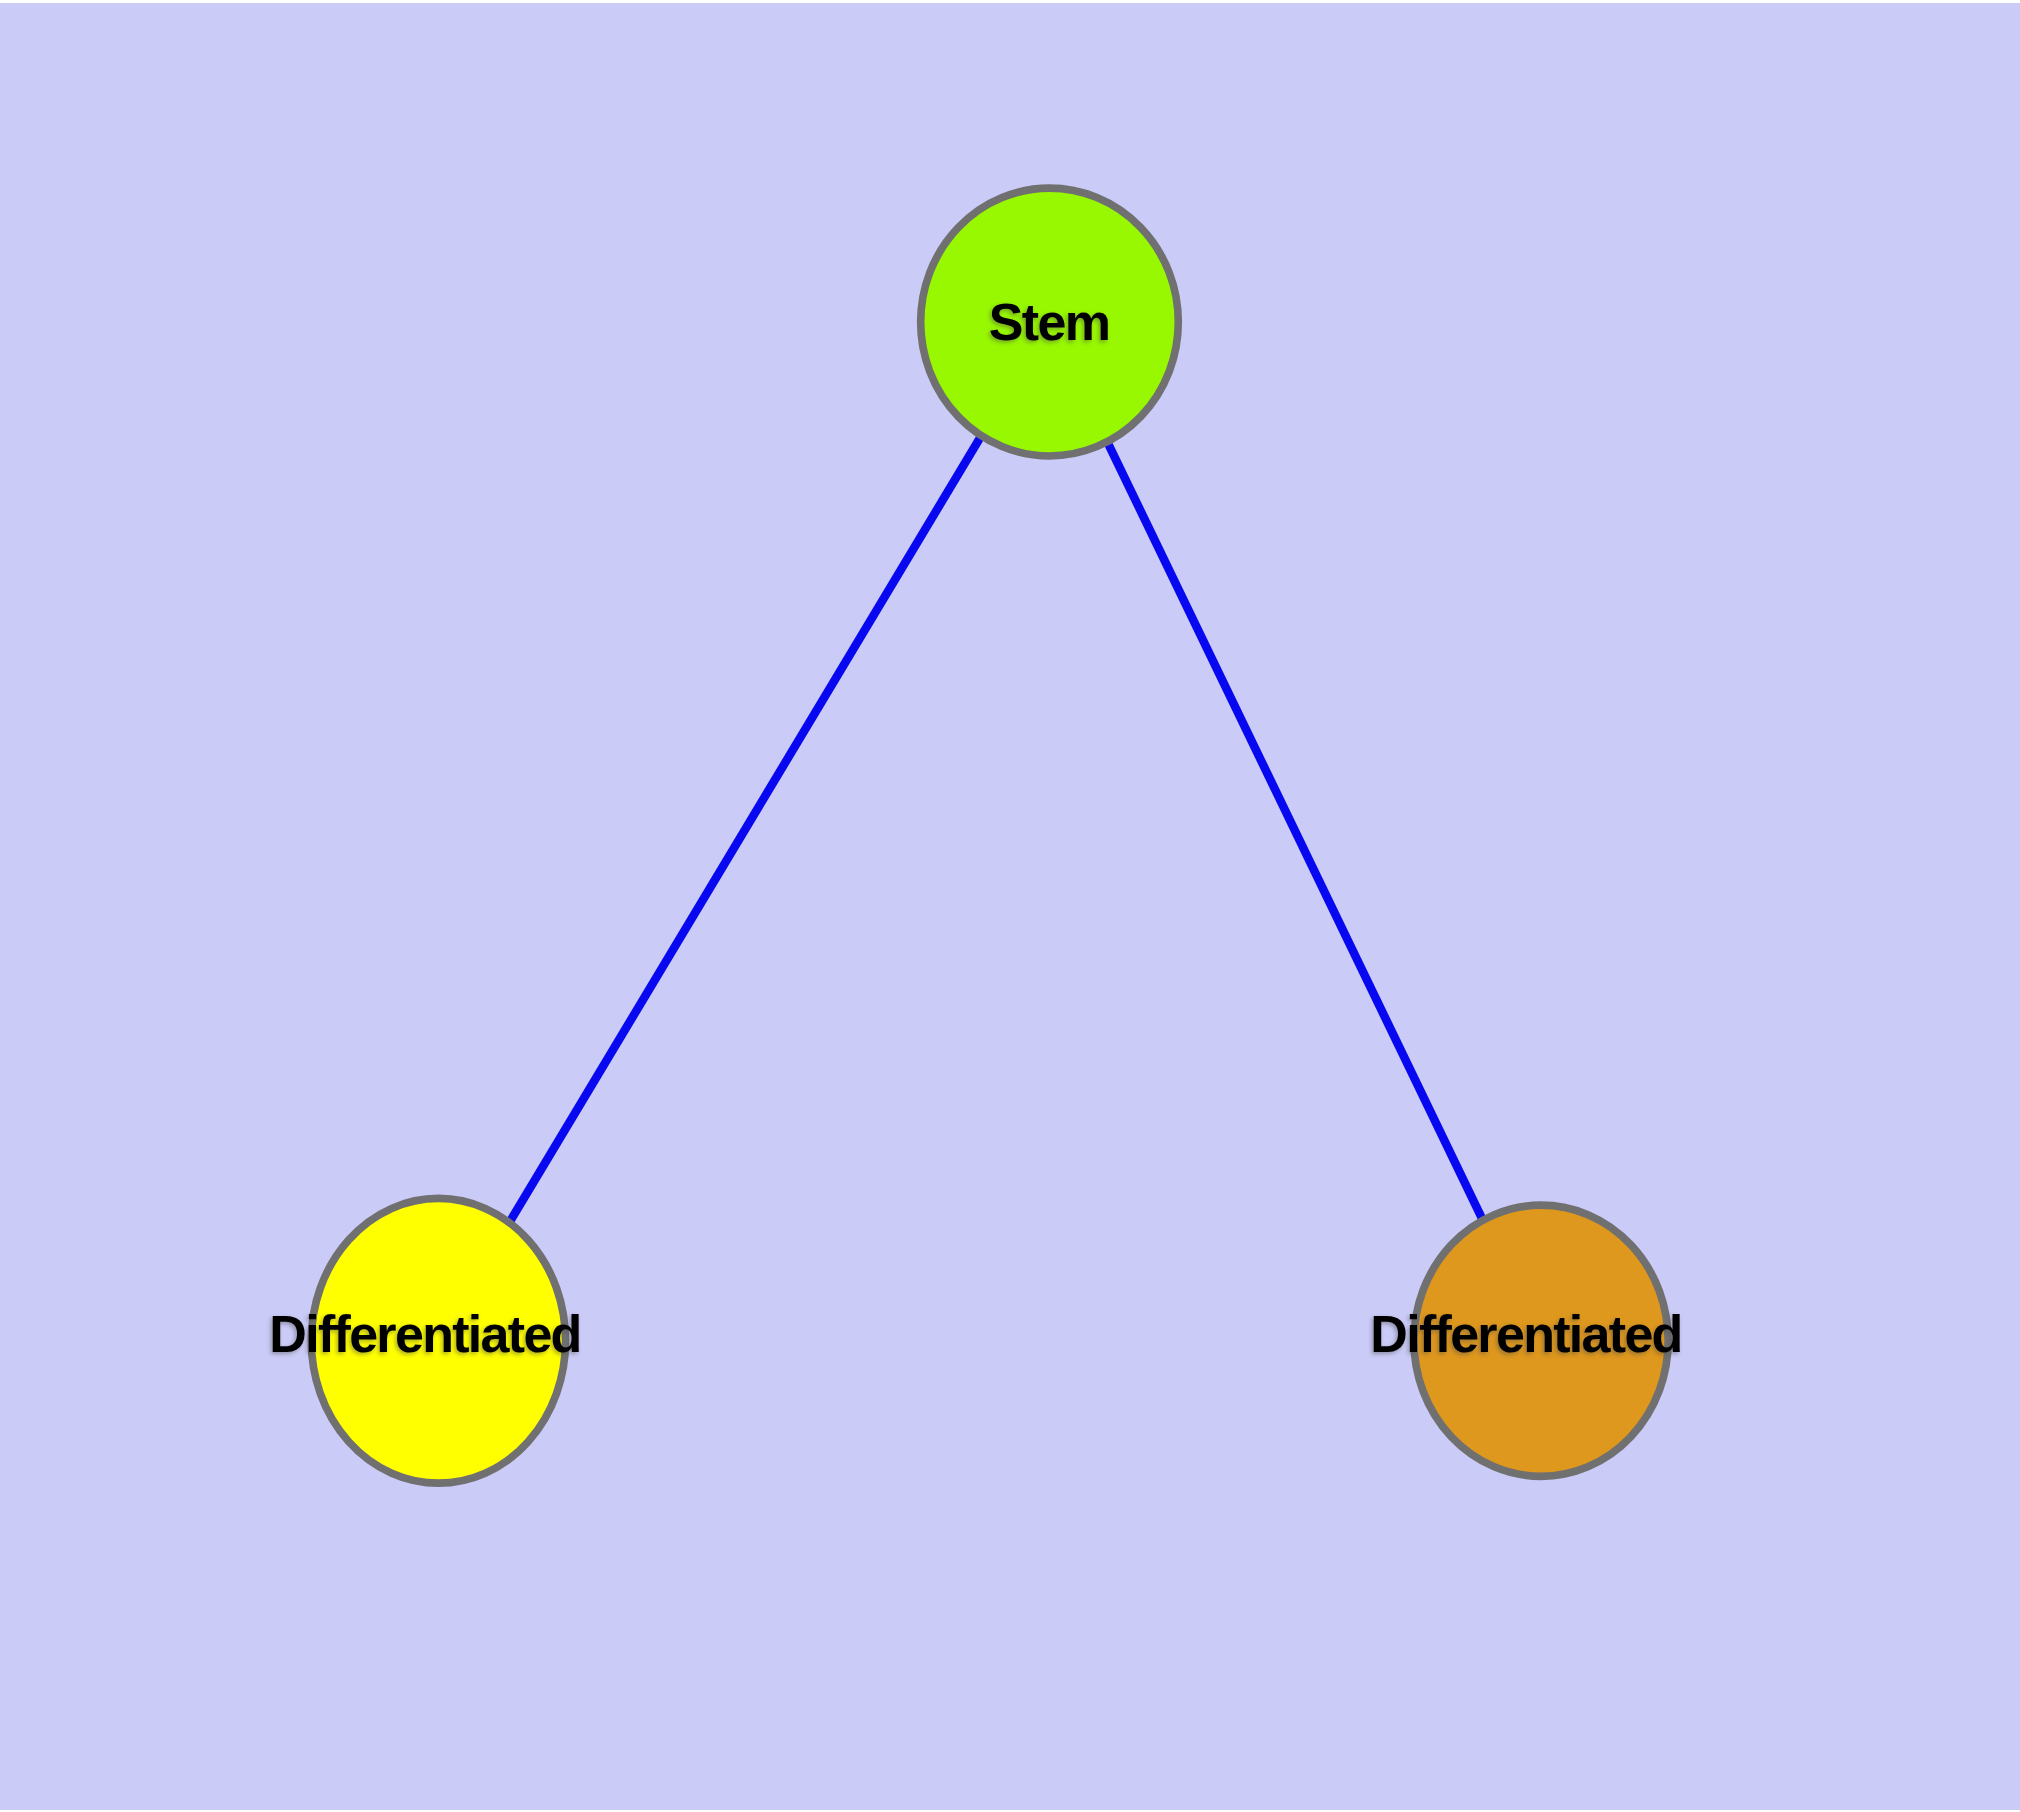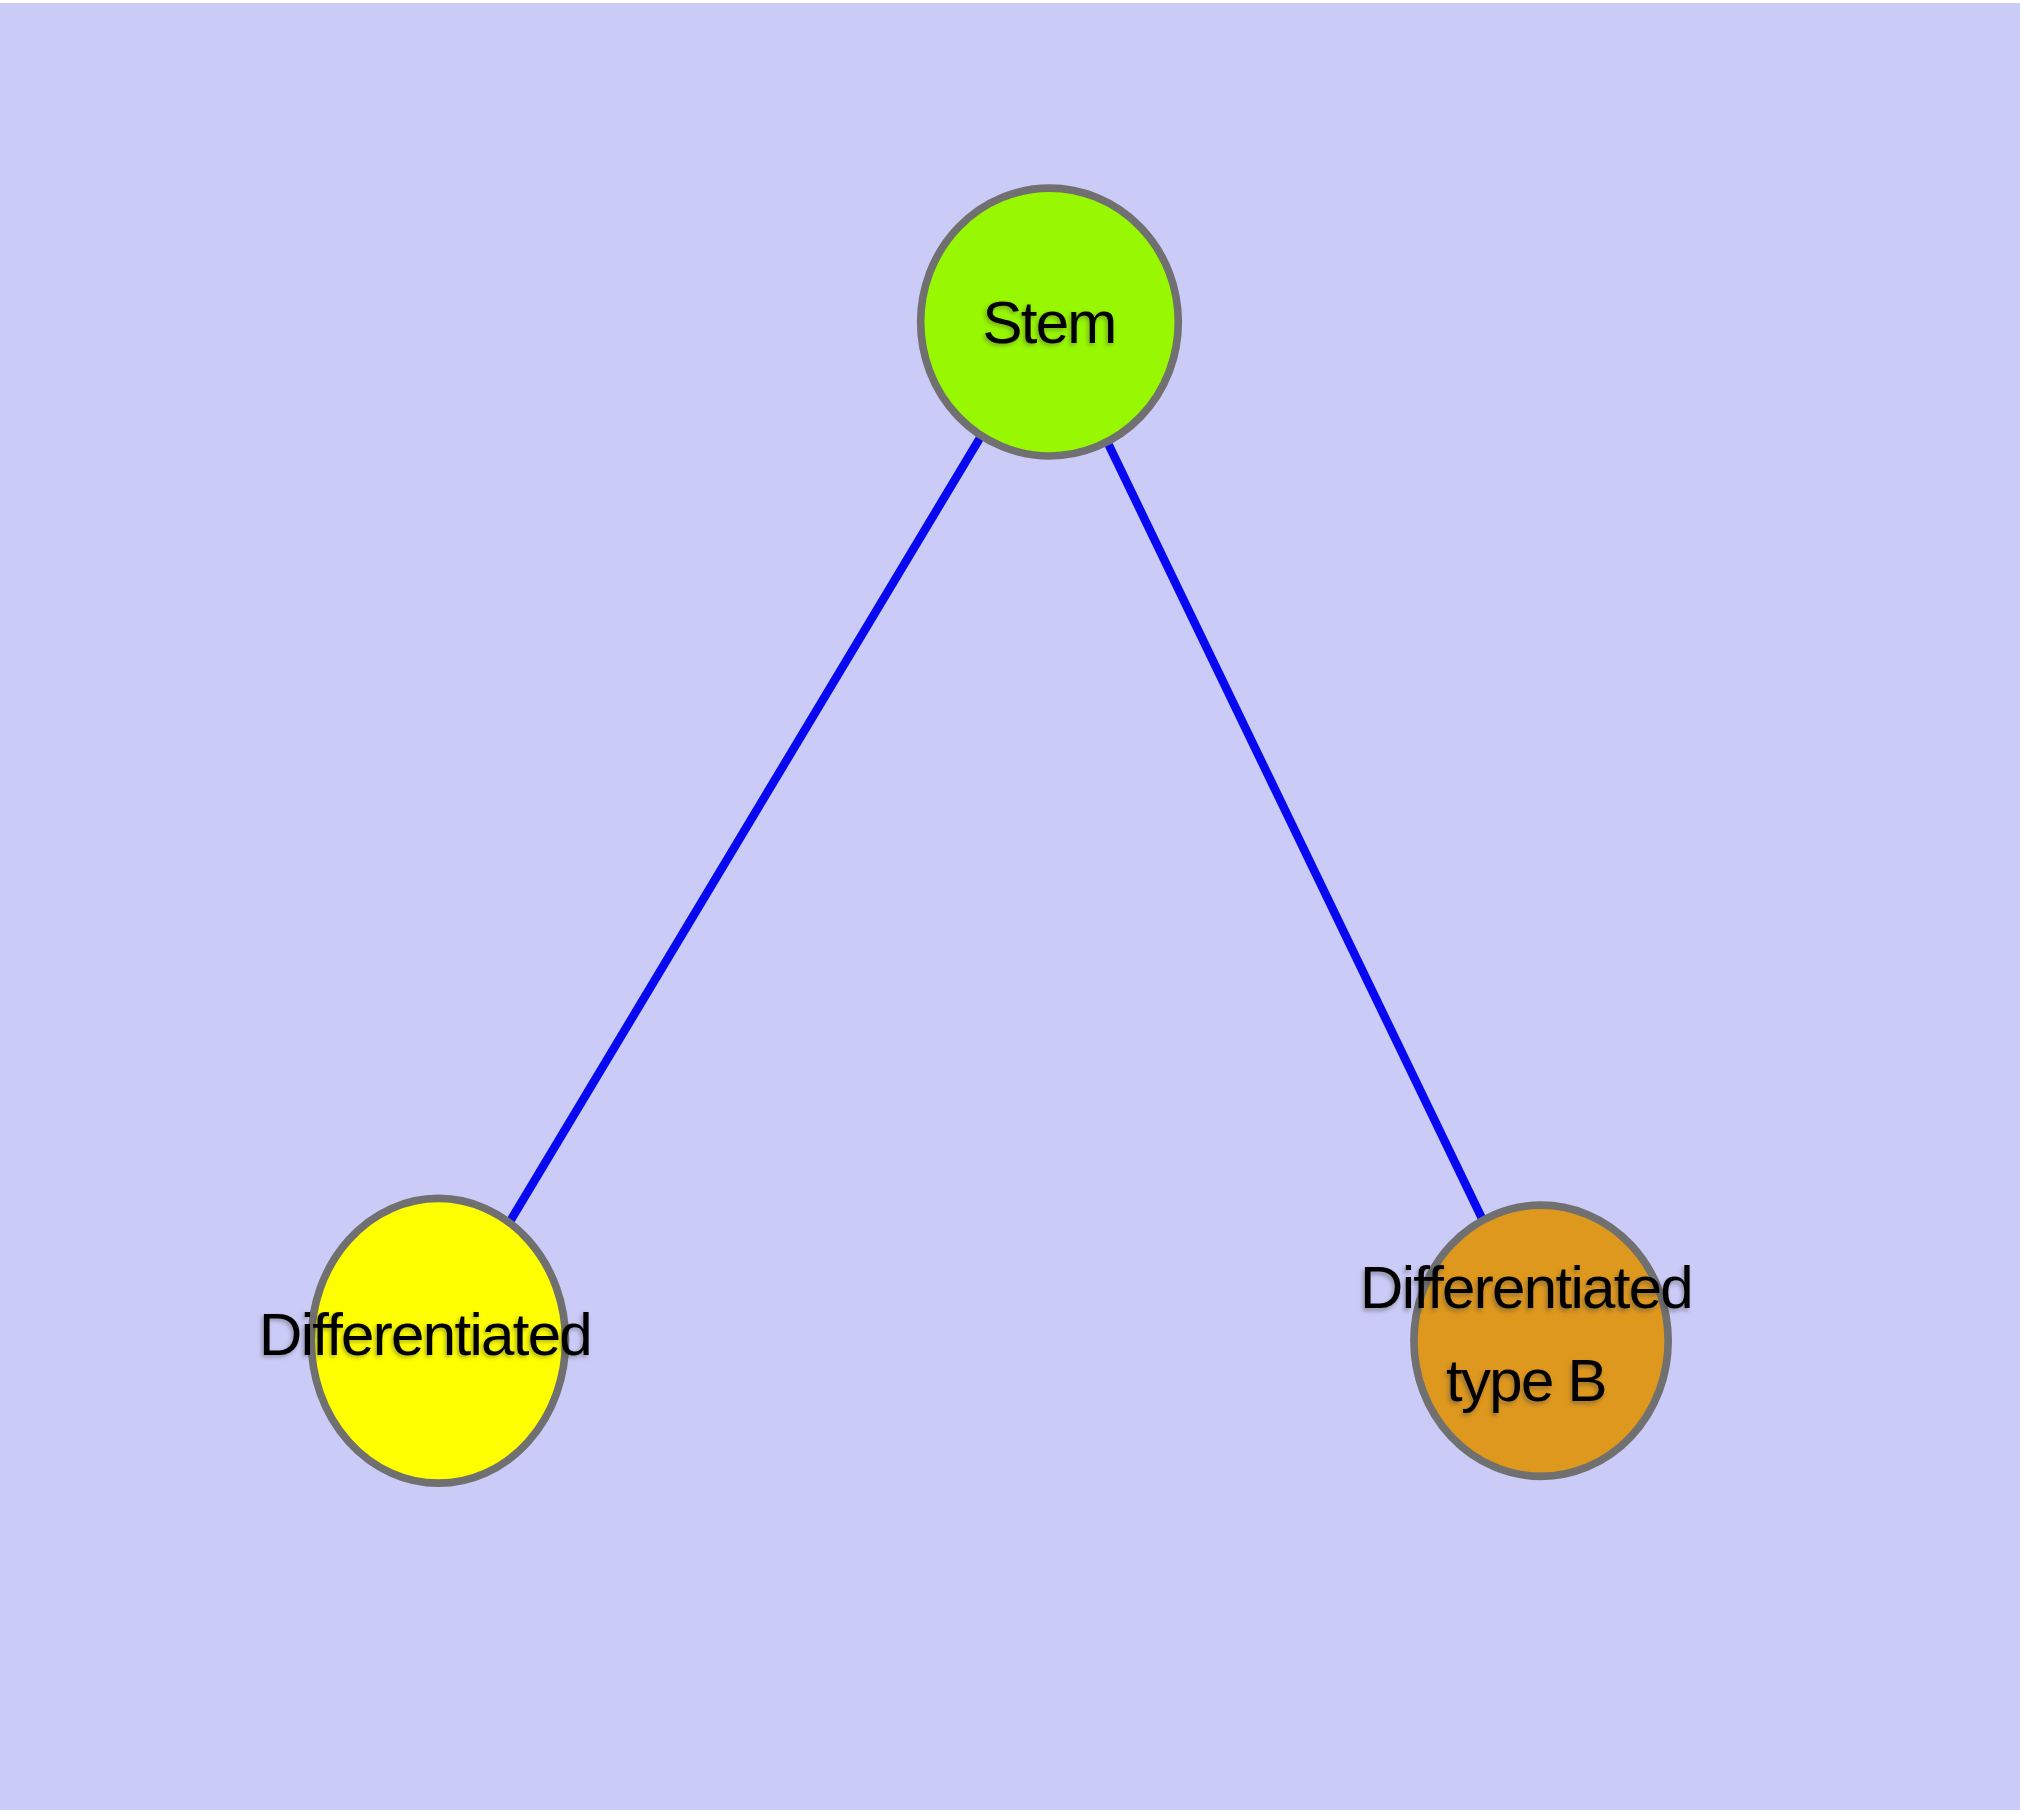--- a/index.html
+++ b/index.html
@@ -27,22 +27,22 @@
     position: absolute;
     left: 0;
     top: 0;
     width: 2021px;
     height: 1812px;
   }
   .node-label {
     position: absolute;
     transform: translate(-50%, -50%);
     text-align: center;
-    font-weight: normal;
-    font-size: 60px;
+    font-weight: bold;
+    font-size: 52px;
     line-height: 93px;
     letter-spacing: -1.7px;
     color: #000000;
     white-space: nowrap;
     text-shadow: -1.7px 2.5px 4.2px rgba(70, 70, 70, 0.45);
   }
 </style>
 </head>
 <body>
 
@@ -63,17 +63,16 @@
   <div class="node-label" style="left:1049px; top:322px;">
     <div>Stem</div>
   </div>
 
   <div class="node-label" style="left:425px; top:1334px;">
     <div>Differentiated</div>
   </div>
 
   <div class="node-label" style="left:1526px; top:1334px;">
     <div>Differentiated</div>
-    <div>type B</div>
   </div>
 
 </div>
 
 
 </body></html>

